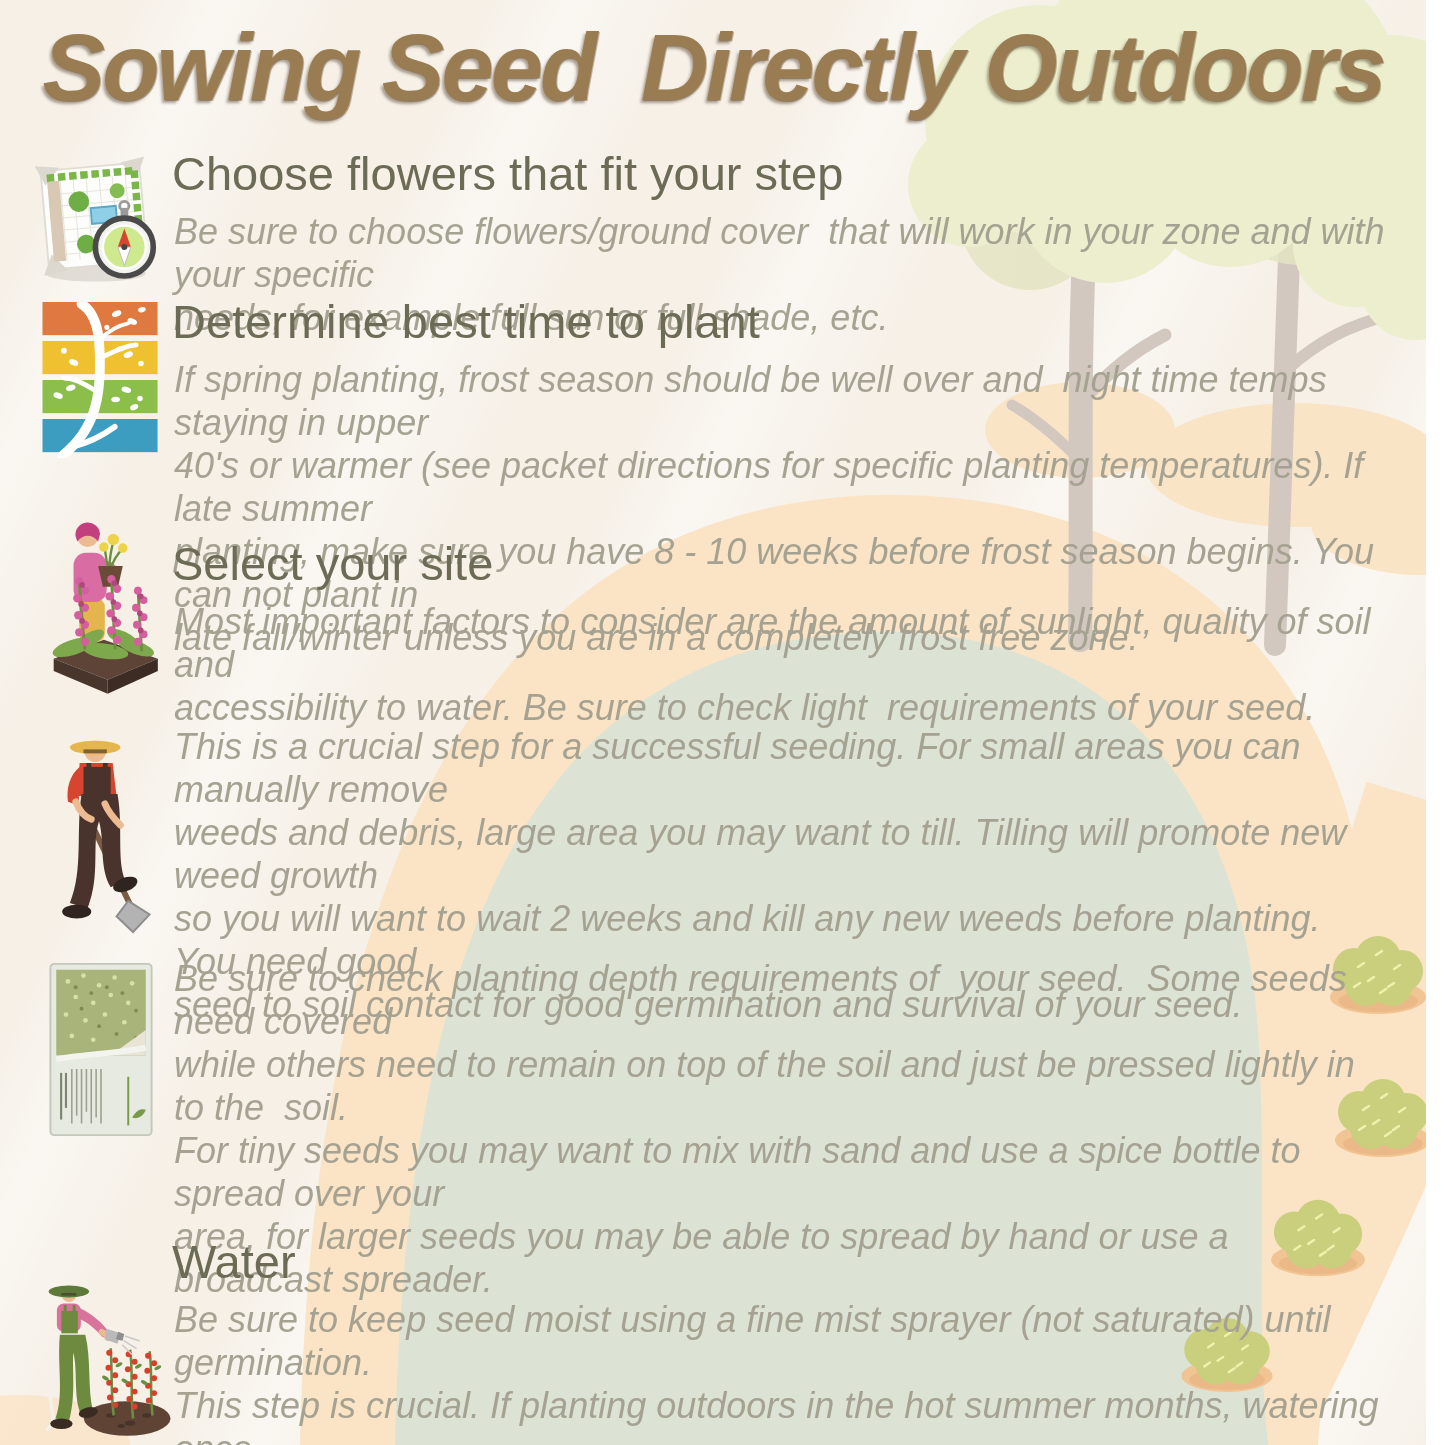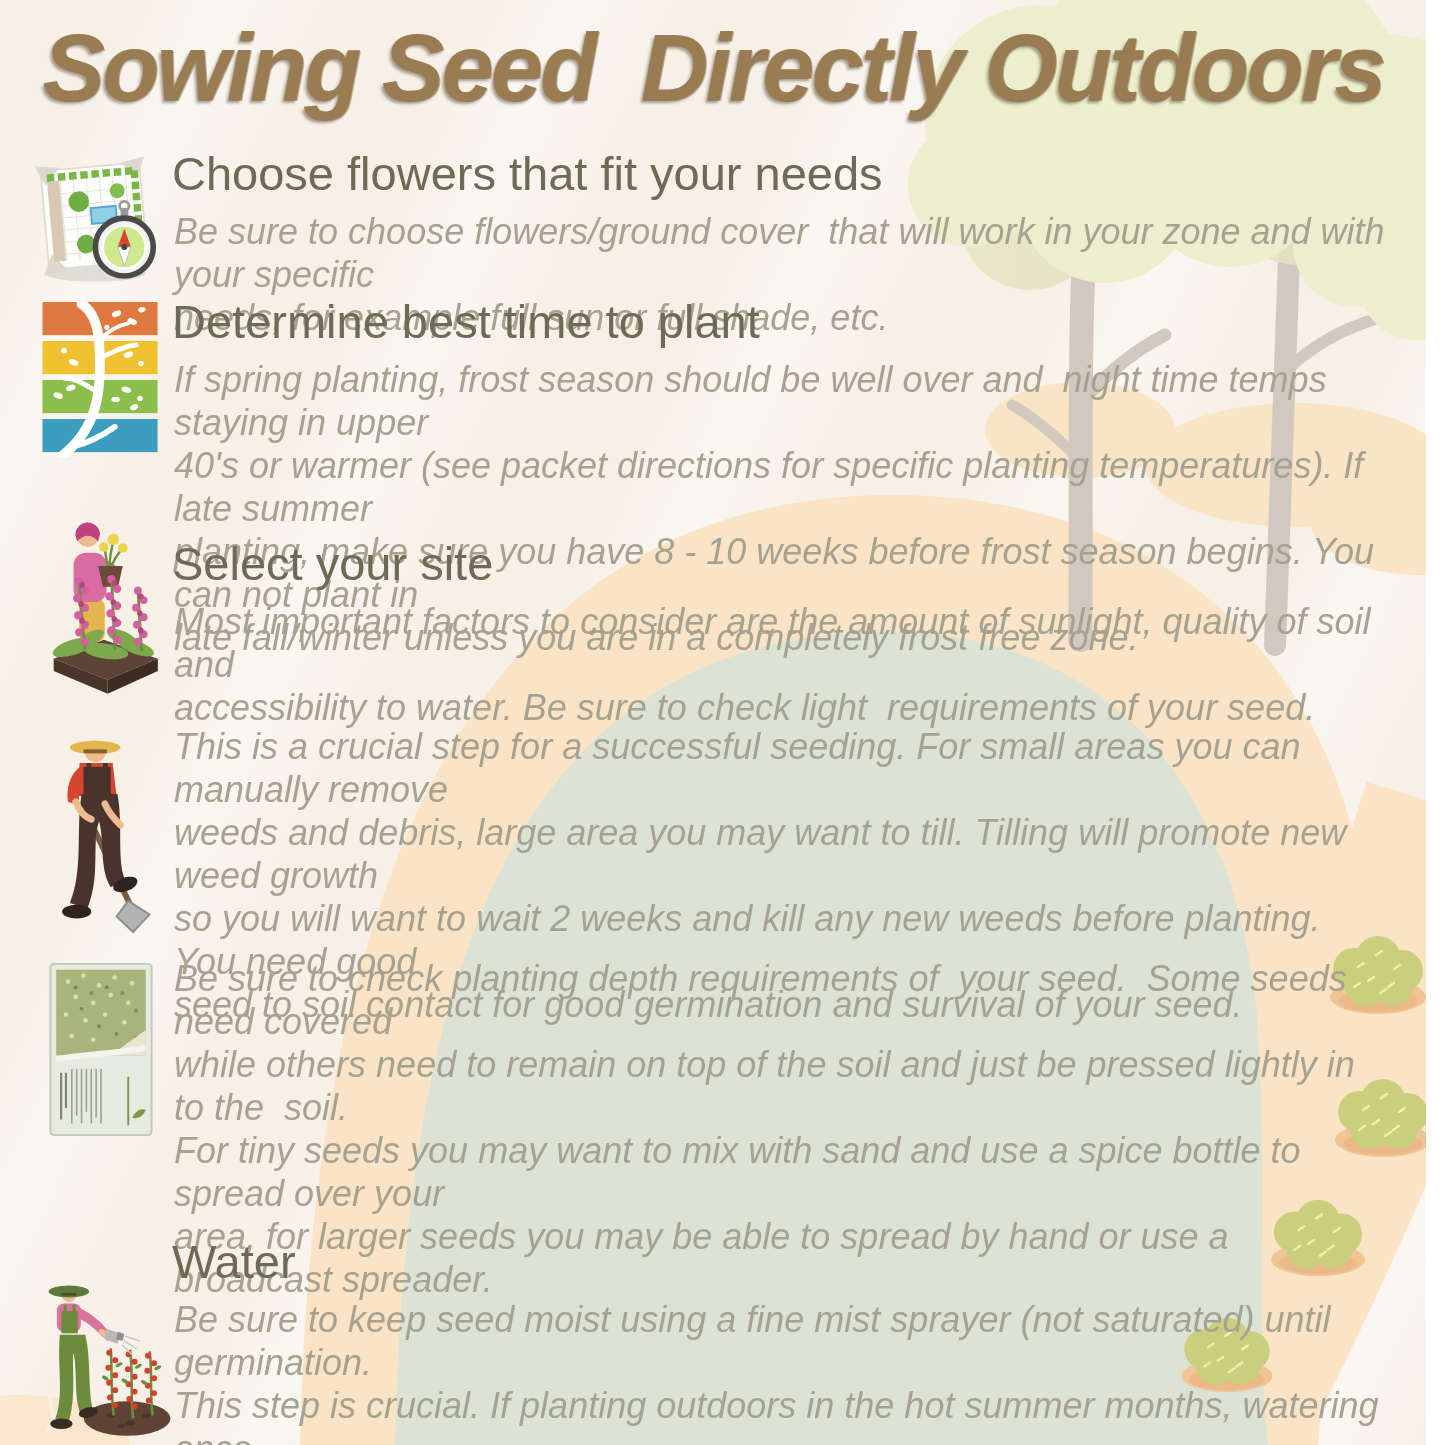--- a/index.html
+++ b/index.html
@@ -167,21 +167,21 @@
             <circle cx="95" cy="60" r="5" fill="none" stroke="#9a9a9a" stroke-width="3"></circle>
             <circle cx="95" cy="104" r="31" fill="#f2f2ef" stroke="#4a4a4a" stroke-width="6"></circle>
             <circle cx="95" cy="104" r="23" fill="#cfe98f" stroke="#ffffff" stroke-width="2.5"></circle>
             <polygon points="95,84 102,104 88,104" fill="#d6452f"></polygon>
             <polygon points="88,104 102,104 95,124" fill="#ffffff" stroke="#b9b9b9" stroke-width="1"></polygon>
             <circle cx="95" cy="104" r="3.2" fill="#444444"></circle>
           </g>
         </svg>
       </div>
       <div class="txt">
-        <h2>Choose flowers that fit your needs</h2>
+        <h2>Choose flowers that fit your step</h2>
         <p>Be sure to choose flowers/ground cover  that will work in your zone and with your specific
 needs, for example full sun or full shade, etc.</p>
       </div>
     </section>
 
     <section class="step" id="step-2">
       <div class="icon-box">
         <svg width="118" height="156" viewBox="0 0 120 160">
           <rect x="0" y="0" width="118" height="34" fill="#e0793f"></rect>
           <rect x="0" y="40" width="118" height="34" fill="#efc02f"></rect>

